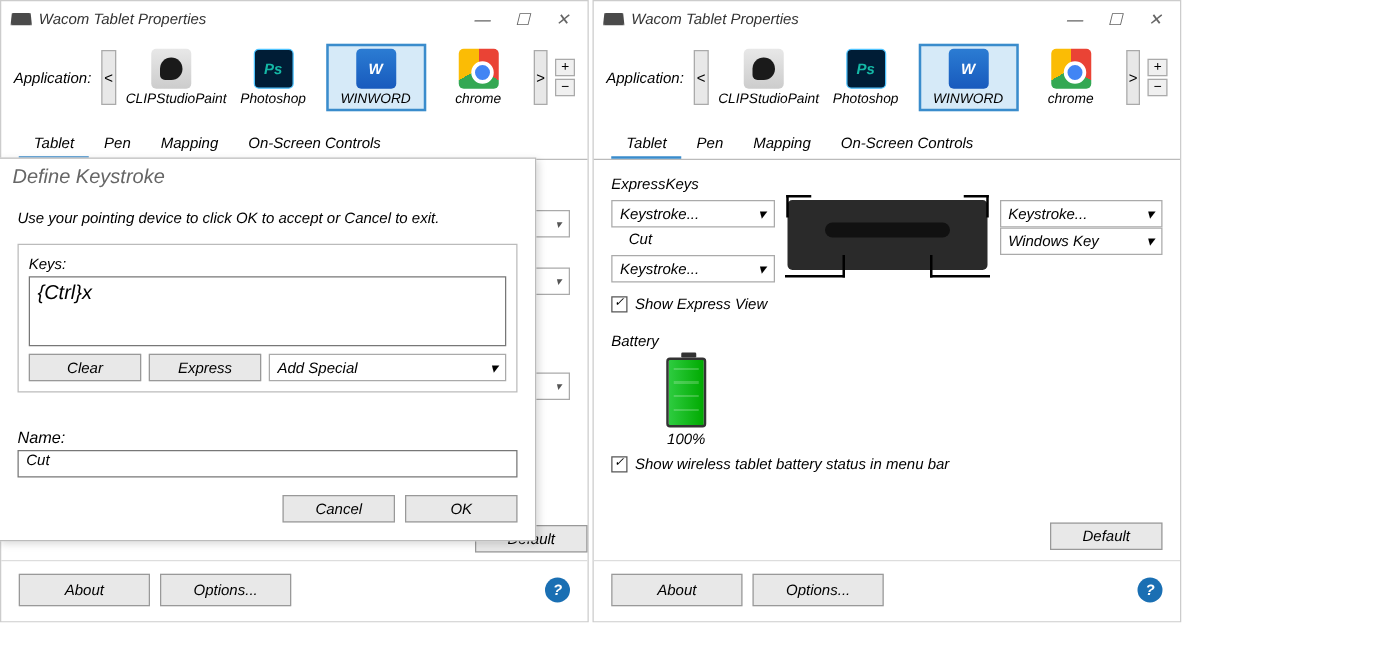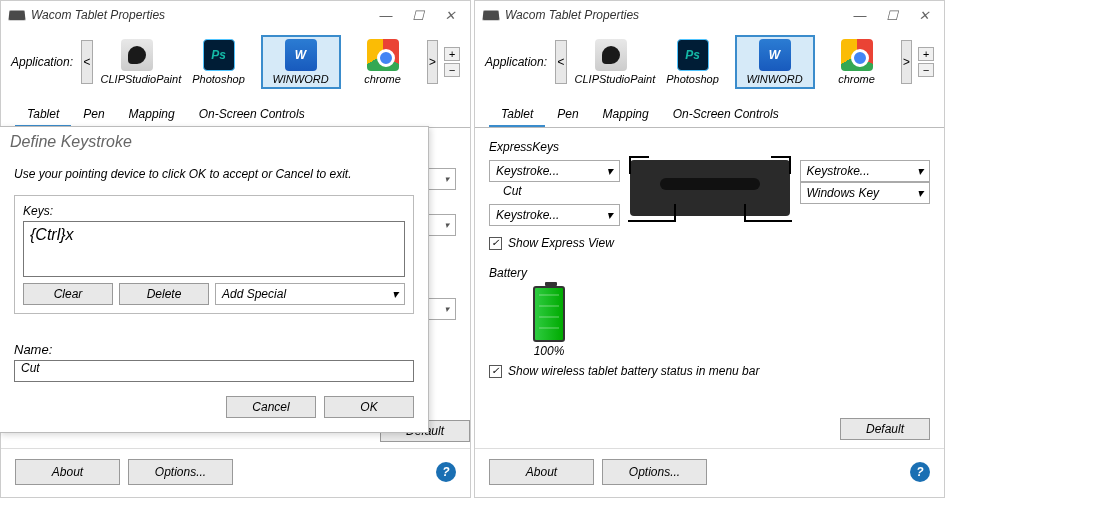--- a/index.html
+++ b/index.html
@@ -139,21 +139,21 @@
 
     <div class="dialog">
       <div class="dialog-title">Define Keystroke</div>
       <div class="dialog-body">
         <div class="instr">Use your pointing device to click OK to accept or Cancel to exit.</div>
         <div class="keys-box">
           <div class="keys-label">Keys:</div>
           <div class="keys-area">{Ctrl}x</div>
           <div class="keys-row">
             <div class="small-btn">Clear</div>
-            <div class="small-btn">Delete</div>
+            <div class="small-btn">Express</div>
             <div class="addspec">
                   <span>Add Special</span>
                   <span class="chev">▾</span>
                 </div>
           </div>
         </div>
         <div class="name-label">Name:</div>
         <div class="name-input">Cut</div>
         <div class="dlg-btns">
           <div class="small-btn">Cancel</div>

